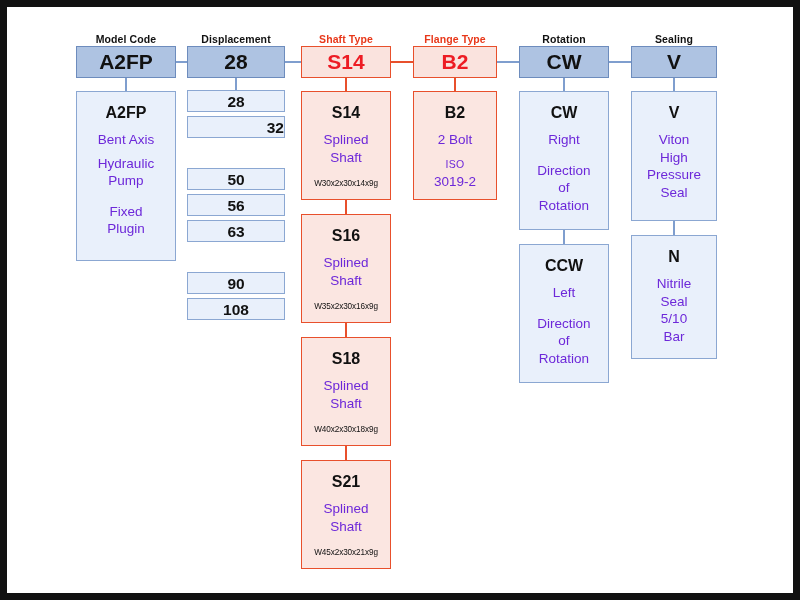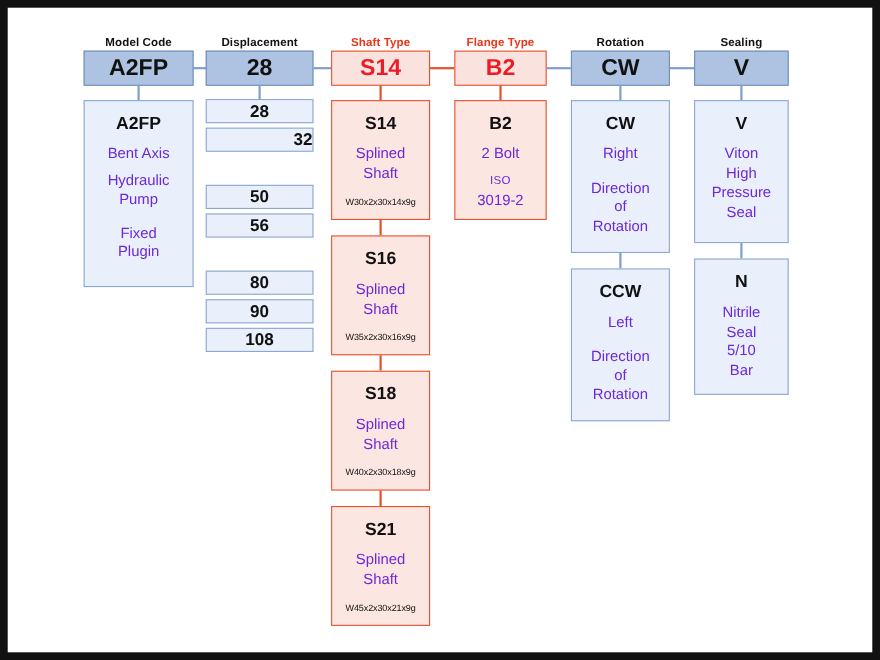--- a/index.html
+++ b/index.html
@@ -170,22 +170,22 @@
     </div>
     <div class="box blue-sub" style="left:0; top:116px; width:98px; height:22px;align-items:flex-end;">
       <span class="disp-val">32</span>
     </div>
     <div class="box blue-sub" style="left:0; top:168px; width:98px; height:22px;">
       <span class="disp-val">50</span>
     </div>
     <div class="box blue-sub" style="left:0; top:194px; width:98px; height:22px;">
       <span class="disp-val">56</span>
     </div>
-    <div class="box blue-sub" style="left:0; top:246px; width:98px; height:22px;">
-      <span class="disp-val">80</span>
+    <div class="box blue-sub" style="left:0; top:220px; width:98px; height:22px;">
+      <span class="disp-val">63</span>
     </div>
     <div class="box blue-sub" style="left:0; top:272px; width:98px; height:22px;">
       <span class="disp-val">90</span>
     </div>
     <div class="box blue-sub" style="left:0; top:298px; width:98px; height:22px;">
       <span class="disp-val">108</span>
     </div>
   </div>
 
   <div class="col" style="left:301px; top:0; width:90px; height:600px;border-radius:32px;">

